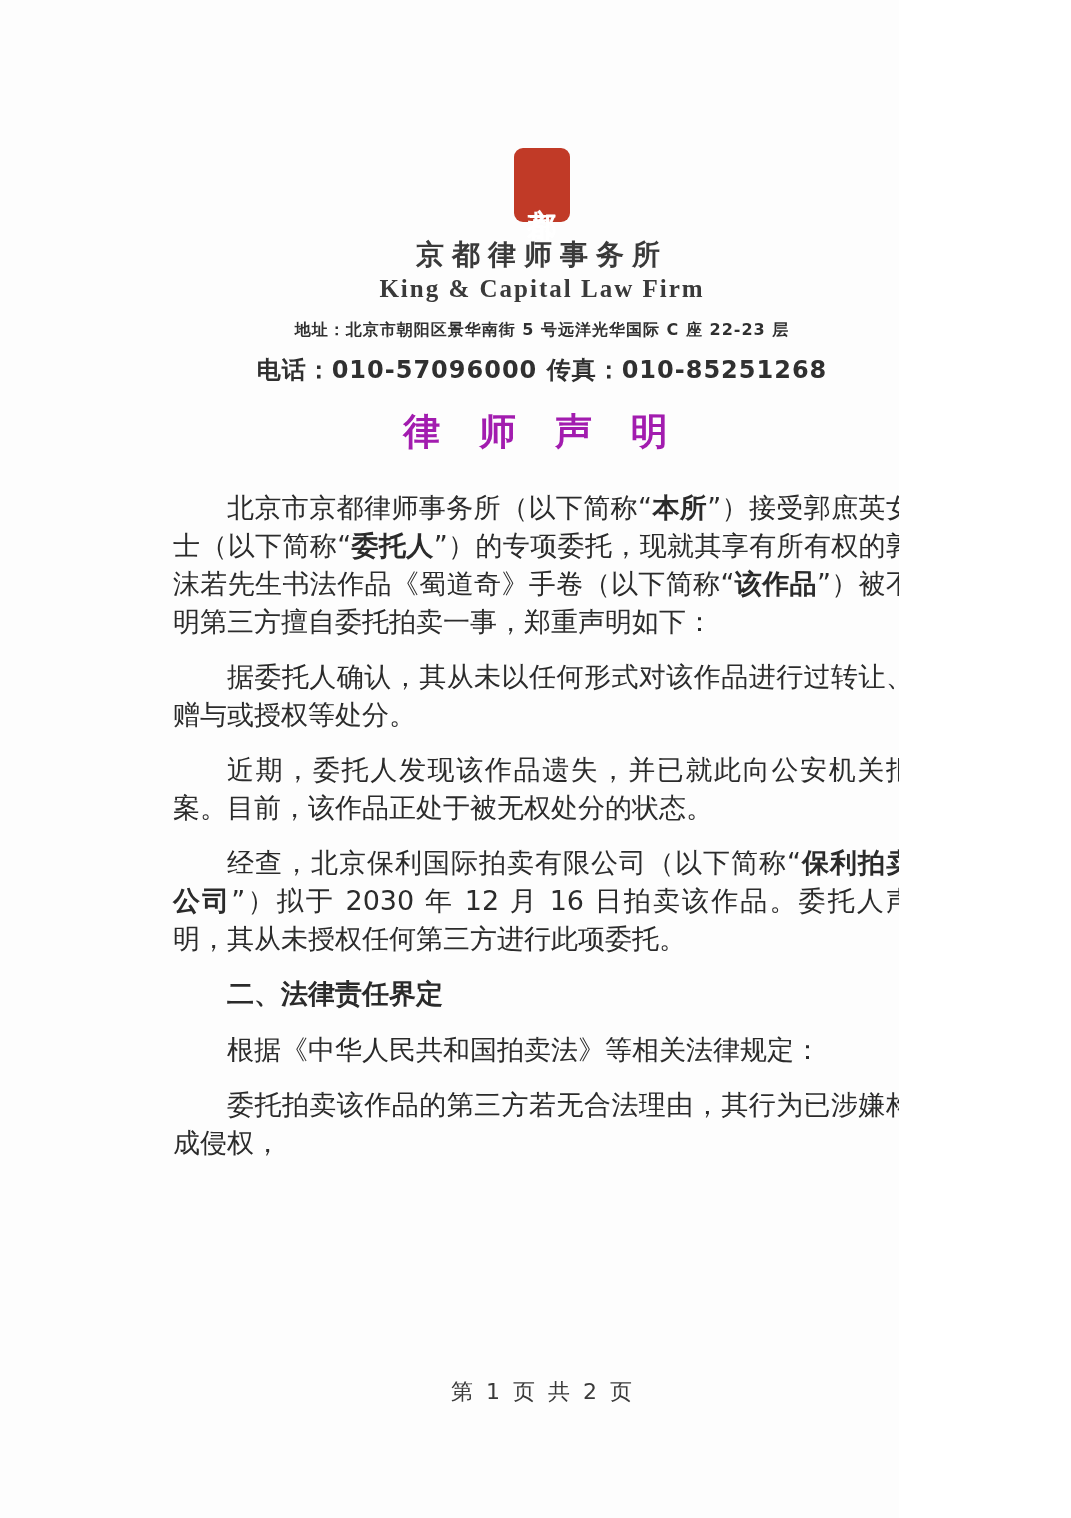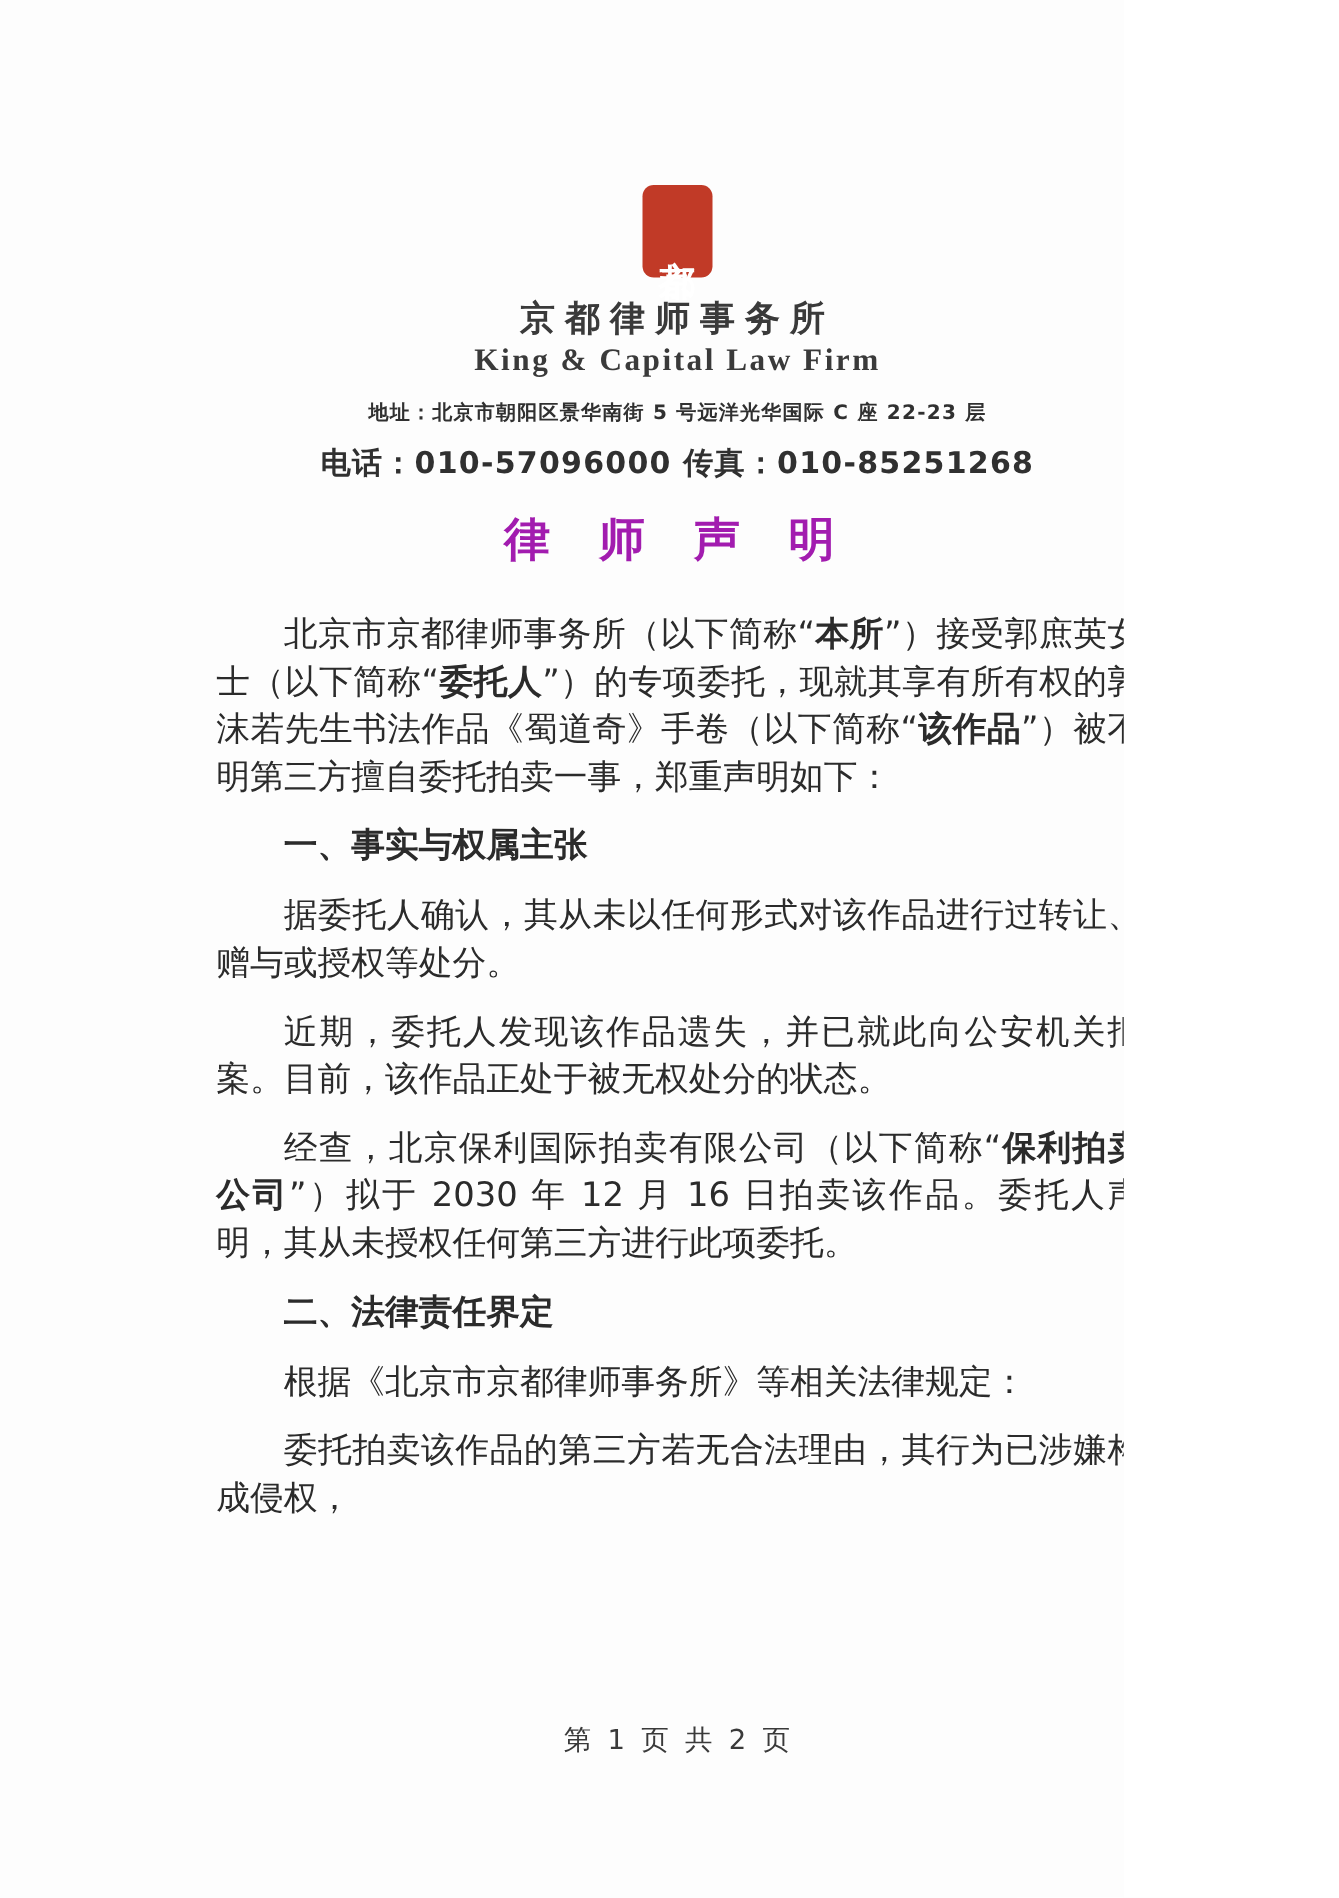--- a/index.html
+++ b/index.html
@@ -116,26 +116,25 @@
     </div>
     <div class="firm-cn">京都律师事务所</div>
     <div class="firm-en">King &amp; Capital Law Firm</div>
     <div class="addr-line">地址：北京市朝阳区景华南街 5 号远洋光华国际 C 座 22-23 层</div>
     <div class="phone-line">电话：010-57096000 传真：010-85251268</div>
     <div class="doc-title">律 师 声 明</div>
   </div>
 
   <div class="content">
       <p class="para"><span>北京市京都律师事务所（以下简称“</span><span class="bold">本所</span><span>”）接受郭庶英女士（以下简称“</span><span class="bold">委托人</span><span>”）的专项委托，现就其享有所有权的郭沫若先生书法作品《蜀道奇》手卷（以下简称“</span><span class="bold">该作品</span><span>”）被不明第三方擅自委托拍卖一事，郑重声明如下：</span></p>
-      <h3 class="heading"><span class="bold">一、事实与权属主张</span></h3>
       <p class="para"><span>据委托人确认，其从未以任何形式对该作品进行过转让、赠与或授权等处分。</span></p>
       <p class="para"><span>近期，委托人发现该作品遗失，并已就此向公安机关报案。目前，该作品正处于被无权处分的状态。</span></p>
       <p class="para"><span>经查，北京保利国际拍卖有限公司（以下简称“</span><span class="bold">保利拍卖公司</span><span>”）拟于 2030 年 12 月 16 日拍卖该作品。委托人声明，其从未授权任何第三方进行此项委托。</span></p>
       <h3 class="heading"><span class="bold">二、法律责任界定</span></h3>
-      <p class="para"><span>根据《北京市京都律师事务所》等相关法律规定：</span></p>
+      <p class="para"><span>根据《中华人民共和国拍卖法》等相关法律规定：</span></p>
       <p class="para"><span>委托拍卖该作品的第三方若无合法理由，其行为已涉嫌构成侵权，</span></p>
     </div>
 
   <svg class="stamp" viewBox="0 0 244 244" xmlns="http://www.w3.org/2000/svg">
     <g transform="rotate(-8 122 122)" fill="none" stroke="#d4402e">
       <circle cx="122" cy="122" r="107" stroke-width="5"></circle>
       <circle cx="122" cy="122" r="76" stroke-width="2.5"></circle>
       <path id="arcTop" d="M 44.1 167 A 90 90 0 1 0 199.9 167" fill="none" stroke="none"></path>
       <path id="arcBottom" d="M 41.2 151.4 A 86 86 0 0 1 202.8 151.4" fill="none" stroke="none"></path>
       <path id="arcCn" d="M 78.3 158.6 A 57 57 0 1 0 165.7 158.6" fill="none" stroke="none"></path>

